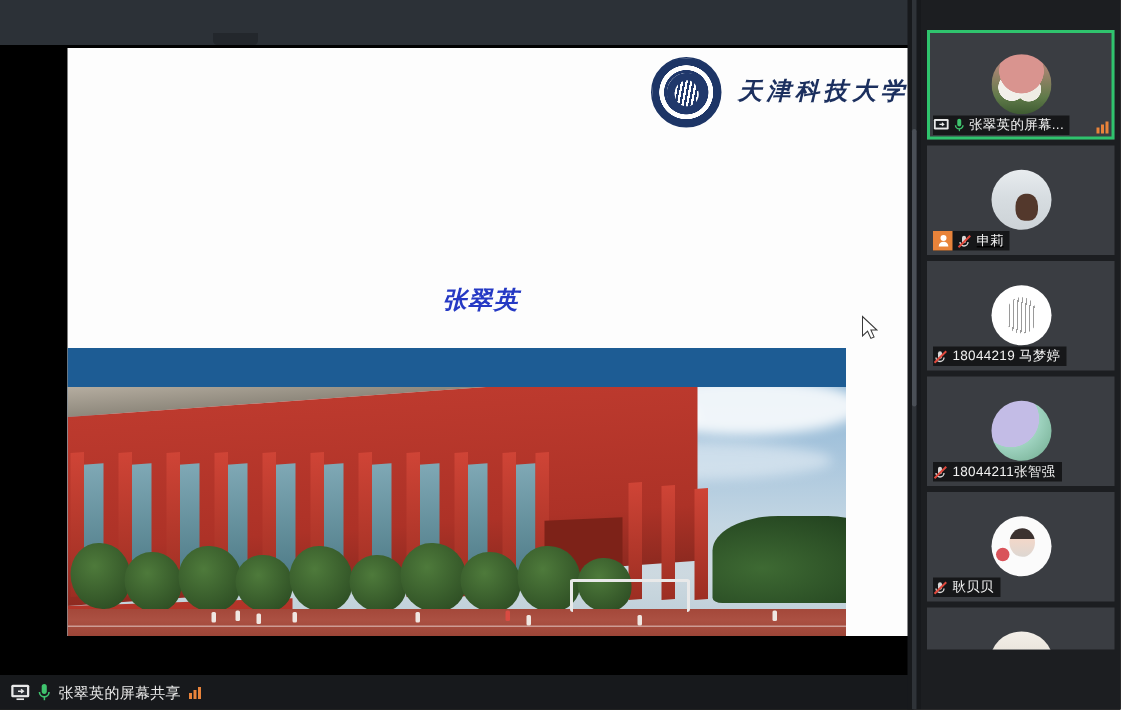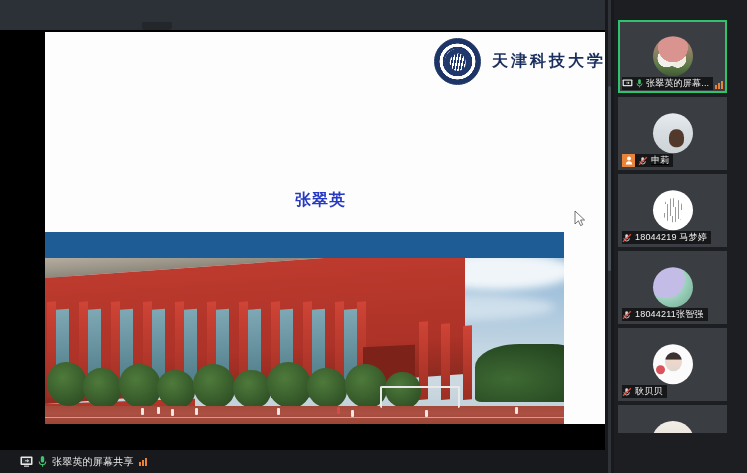--- a/index.html
+++ b/index.html
@@ -7,21 +7,21 @@
   body { font-family:"Liberation Sans","DejaVu Sans",sans-serif; }
 
   #app { position:relative; width:747px; height:473px; background:#000; }
 
   
   #share-area { position:absolute; left:0; top:0; width:609px; height:473px; background:#000; overflow:hidden; }
   #top-chrome { position:absolute; left:0; top:0; width:609px; height:30px; background:#2c3137; }
   #top-chrome-notch { position:absolute; left:142px; top:22px; width:30px; height:8px; background:#23272c; border-radius:0 0 3px 3px; }
 
   
-  #slide { position:absolute; left:45px; top:32px; width:585px; height:392px; background:#fdfdfd; overflow:hidden; }
+  #slide { position:absolute; left:45px; top:32px; width:585px; height:392px; background:#fdfdfd; overflow:hidden;font-style:italic; }
 
   .logo-row { position:absolute; right:24px; top:6px; display:flex; align-items:center; gap:11px; }
   .seal { width:47px; height:47px; border-radius:50%; position:relative;
           background:radial-gradient(circle at 50% 50%, #ffffff 0%, #ffffff 40%, #20386b 41%, #20386b 46%, #ffffff 47%, #ffffff 56%, #1d3566 57%, #1d3566 100%);
           border:1px solid #1d3566; }
   .seal::before { content:""; position:absolute; left:50%; top:50%; transform:translate(-50%,-50%);
           width:27px; height:27px; border-radius:50%; background:#20386b; }
   .seal::after { content:""; position:absolute; left:50%; top:50%; transform:translate(-52%,-48%) rotate(-18deg);
           width:16px; height:17px; border-radius:55% 45% 50% 50%;
           background:repeating-linear-gradient(118deg,#ffffff 0 1.5px,#20386b 1.5px 3px); }
@@ -67,21 +67,21 @@
   
   #cursor { position:absolute; left:574px; top:210px; width:12px; height:17px; }
 
   
   #divider { position:absolute; left:605px; top:0; width:9px; height:473px; background:#17191c; }
   #scroll-track { position:absolute; left:608px; top:0; width:3px; height:473px; background:#2f3338; }
   #scroll-thumb { position:absolute; left:608px; top:86px; width:3px; height:185px; background:#4a4f56; border-radius:2px; }
 
   #participants { position:absolute; left:614px; top:0; width:133px; height:473px; background:#1c1e21;
                   padding:20px 4px 0 4px; }
-  .tile { position:relative; width:109px; height:73px; background:#3a3d42; margin-bottom:4px; overflow:hidden; }
+  .tile { position:relative; width:125px; height:73px; background:#3a3d42; margin-bottom:4px; overflow:hidden; }
   .tile.active { outline:2px solid #2fc36d; outline-offset:-2px; }
   .avatar { position:absolute; left:50%; top:50%; transform:translate(-50%,-52%);
             width:40px; height:40px; border-radius:50%; overflow:hidden; }
   .av-flowers { background:radial-gradient(circle at 50% 28%,#d9948f 0 42%,transparent 43%),
                 radial-gradient(circle at 34% 55%,#f2f0ea 0 26%,transparent 27%),
                 radial-gradient(circle at 62% 58%,#efece4 0 24%,transparent 25%),
                 linear-gradient(180deg,#c98a85 0%,#5f7a49 72%,#3f5b32 100%); }
   .av-winter { background:linear-gradient(180deg,#e8ecef 0%,#d7dde1 45%,#cdd3d7 100%);
                position:relative; }
   .av-winter::after { content:""; position:absolute; left:42%; top:42%; width:15px; height:18px;
@@ -103,21 +103,21 @@
   .np-text { font-size:9px; color:#f2f2f2; white-space:nowrap; overflow:hidden; text-overflow:ellipsis;
              letter-spacing:.2px; }
   .np-right { position:absolute; right:4px; bottom:4px; display:flex; gap:1px; align-items:flex-end; }
   .bar { width:2px; background:#e8833a; }
   .b1 { height:4px; } .b2 { height:6px; } .b3 { height:8px; }
   .host-badge { width:13px; height:13px; background:#e8833a; display:flex; align-items:center; justify-content:center; flex:0 0 auto; }
   .icon { flex:0 0 auto; display:block; }
 
   
   #bottom-bar { position:absolute; left:0; bottom:0; width:609px; height:23px; background:#17191c;
-                display:flex; align-items:center; gap:5px; padding-left:20px; }
+                display:flex; align-items:center; gap:5px; padding-left:7px; }
   #bottom-bar .np-text { font-size:10px; color:#e9e9e9; }
 </style>
 </head>
 <body>
 
 <div id="app">
 
   <div id="share-area">
 
     <div id="top-chrome">

